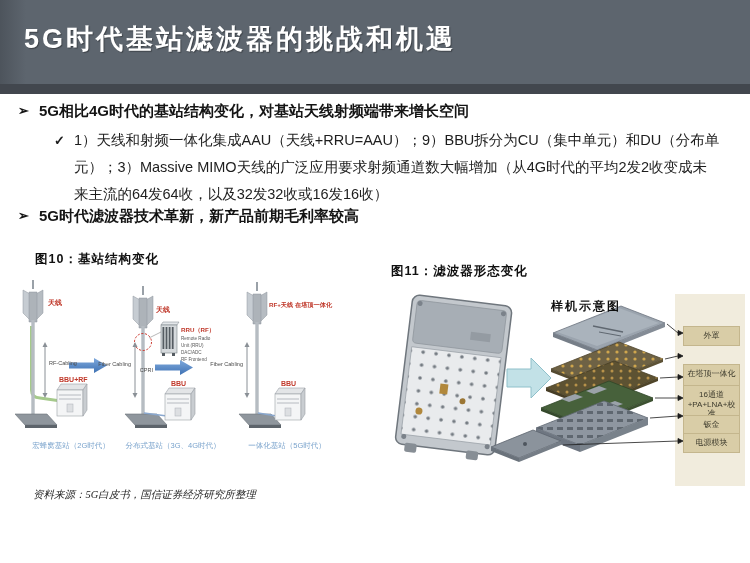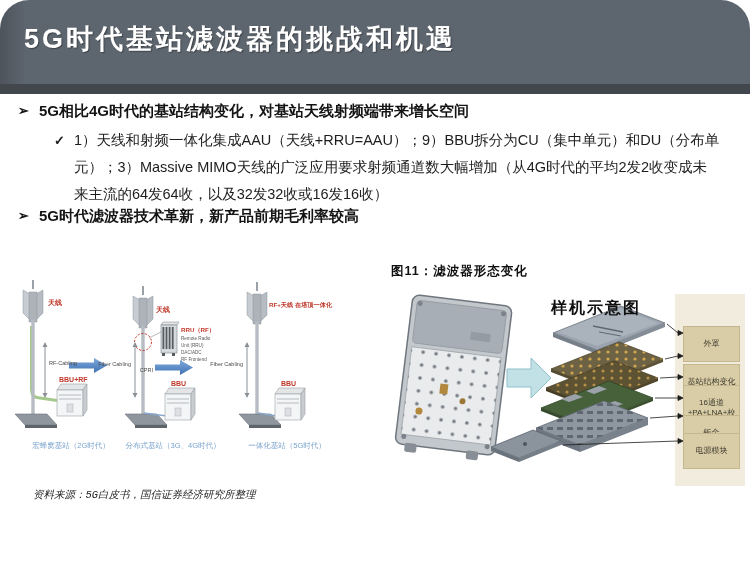--- a/index.html
+++ b/index.html
@@ -1,17 +1,17 @@
 <!DOCTYPE html>
 <html><head>
 <meta charset="utf-8">
 <style>
   html,body{margin:0;padding:0;background:#fff;}
   .slide{position:relative;width:750px;height:563px;background:#ffffff;overflow:hidden;
-         font-family:"Liberation Sans",sans-serif;border-radius:29px;}
+         font-family:"Liberation Sans",sans-serif;}
 
   
   .titlebar{position:absolute;top:0;left:0;width:750px;height:84px;
             background:linear-gradient(90deg,#4d545c 0px,#5d656e 26px,#5d656e 100%);}
   .title-text{position:absolute;left:24px;top:21px;font-size:27px;font-weight:bold;color:#ffffff;
               letter-spacing:3px;text-shadow:1px 1px 1px rgba(0,0,0,.35);}
   .title-strip{position:absolute;top:84px;left:0;width:750px;height:10px;background:#42474e;}
 
   
   .bullet-l1{position:absolute;left:18px;display:flex;gap:10px;font-size:15px;font-weight:bold;color:#141414;}
@@ -19,43 +19,43 @@
   #b1{top:102px;}
   #b2{top:207px;}
   .subbullet{position:absolute;left:54px;top:127px;width:666px;display:flex;gap:9px;
              font-size:14.5px;color:#1d1d1d;line-height:27px;}
   .subbullet .marker{font-weight:bold;font-size:13px;}
 
   
   .fig-caption{position:absolute;font-size:12.5px;font-weight:bold;color:#101010;letter-spacing:1px;}
   #cap10{left:35px;top:251px;}
   #cap11{left:391px;top:263px;}
-  .source{position:absolute;font-family:Liberation Mono, monospace;font-style:italic;
+  .source{position:absolute;font-family:Liberation Serif, serif;font-style:italic;
           font-size:10.5px;color:#262626;}
   #src10{left:33px;top:488px;}
   #src11{left:392px;top:488px;}
 
   
   .fig10{position:absolute;left:15px;top:276px;width:355px;height:192px;}
   .fig11{position:absolute;left:385px;top:290px;width:362px;height:200px;}
   .fig10 svg,.fig11 svg{position:absolute;top:0;left:0;}
 
   svg{font-family:"Liberation Sans",sans-serif;}
   .fig10 text.red{fill:#c0392b;font-weight:bold;font-size:7px;}
   .fig10 text.red-s{fill:#c0392b;font-weight:bold;font-size:6.2px;}
   .fig10 text.tiny{fill:#4a4a4a;font-size:5.5px;}
   .fig10 text.tiny2{fill:#5a5a5a;font-size:4.6px;}
   .fig10 text.stage{fill:#7aa3cc;font-size:7.5px;}
 
   
-  .proto-title{position:absolute;left:166px;top:8px;font-size:16px;font-weight:bold;color:#0f0f0f;
+  .proto-title{position:absolute;left:166px;top:8px;font-size:12px;font-weight:bold;color:#0f0f0f;
                letter-spacing:2px;z-index:3;}
   .label-panel{position:absolute;left:290px;top:4px;width:70px;height:192px;background:#f1ecdd;z-index:0;}
   .callout{position:absolute;left:298px;width:57px;background:#d9cda7;border:1px solid #c4b68d;
-           color:#3c3a2c;font-size:8px;line-height:9.5px;text-align:center;padding:12px 1px;
+           color:#3c3a2c;font-size:8px;line-height:9.5px;text-align:center;padding:4px 1px;
            box-sizing:border-box;z-index:3;}
   #co1{top:36px;min-height:14px;}
   #co2{top:76px;min-height:14px;}
   #co3{top:74px;min-height:25px;}
   #co4{top:95px;min-height:25px;}
   #co5{top:125px;min-height:14px;}
   #co6{top:143px;min-height:15px;text-align:center;}
 </style>
 </head>
 <body>
@@ -75,20 +75,21 @@
   <div class="subbullet">
     <span class="marker">✓</span>
     <span>1）天线和射频一体化集成AAU（天线+RRU=AAU）；9）BBU拆分为CU（集中单元）和DU（分布单元）；3）Massive MIMO天线的广泛应用要求射频通道数大幅增加（从4G时代的平均2发2收变成未来主流的64发64收，以及32发32收或16发16收）</span>
   </div>
 
   <div class="bullet-l1" id="b2">
     <span class="marker">➢</span>
     <span>5G时代滤波器技术革新，新产品前期毛利率较高</span>
   </div>
 
+  <div class="fig-caption" id="cap10">图10：基站结构变化</div>
   <div class="fig-caption" id="cap11">图11：滤波器形态变化</div>
 
   <div class="fig10">
     <svg width="355" height="192" viewBox="0 0 355 192">
       <defs>
         <linearGradient id="bluA" x1="0" y1="0" x2="0" y2="1">
           <stop offset="0" stop-color="#7fa9dc"></stop>
             <stop offset="1" stop-color="#3f72b4"></stop>
         </linearGradient>
         <g id="ant">
@@ -279,21 +280,21 @@
         <line x1="265" y1="128" x2="293" y2="126"></line>
           <polygon points="293,123.5 298,126 293,128.5"></polygon>
         <line x1="178" y1="155" x2="293" y2="151"></line>
           <polygon points="293,148.5 298,151 293,153.5"></polygon>
       </g>
     </svg>
 
     <div class="proto-title">样机示意图</div>
     <div class="callout" id="co1">外罩</div>
     <div class="callout" id="co2">天线阵列</div>
-    <div class="callout" id="co3">基站结构变化</div>
+    <div class="callout" id="co3">在塔顶一体化</div>
     <div class="callout" id="co4">16通道+PA+LNA+校准</div>
     <div class="callout" id="co5">钣金</div>
     <div class="callout" id="co6">电源模块</div>
   </div>
 
   <div class="source" id="src10">资料来源：5G白皮书，国信证券经济研究所整理</div>
 
 </div>
 
 </body></html>

